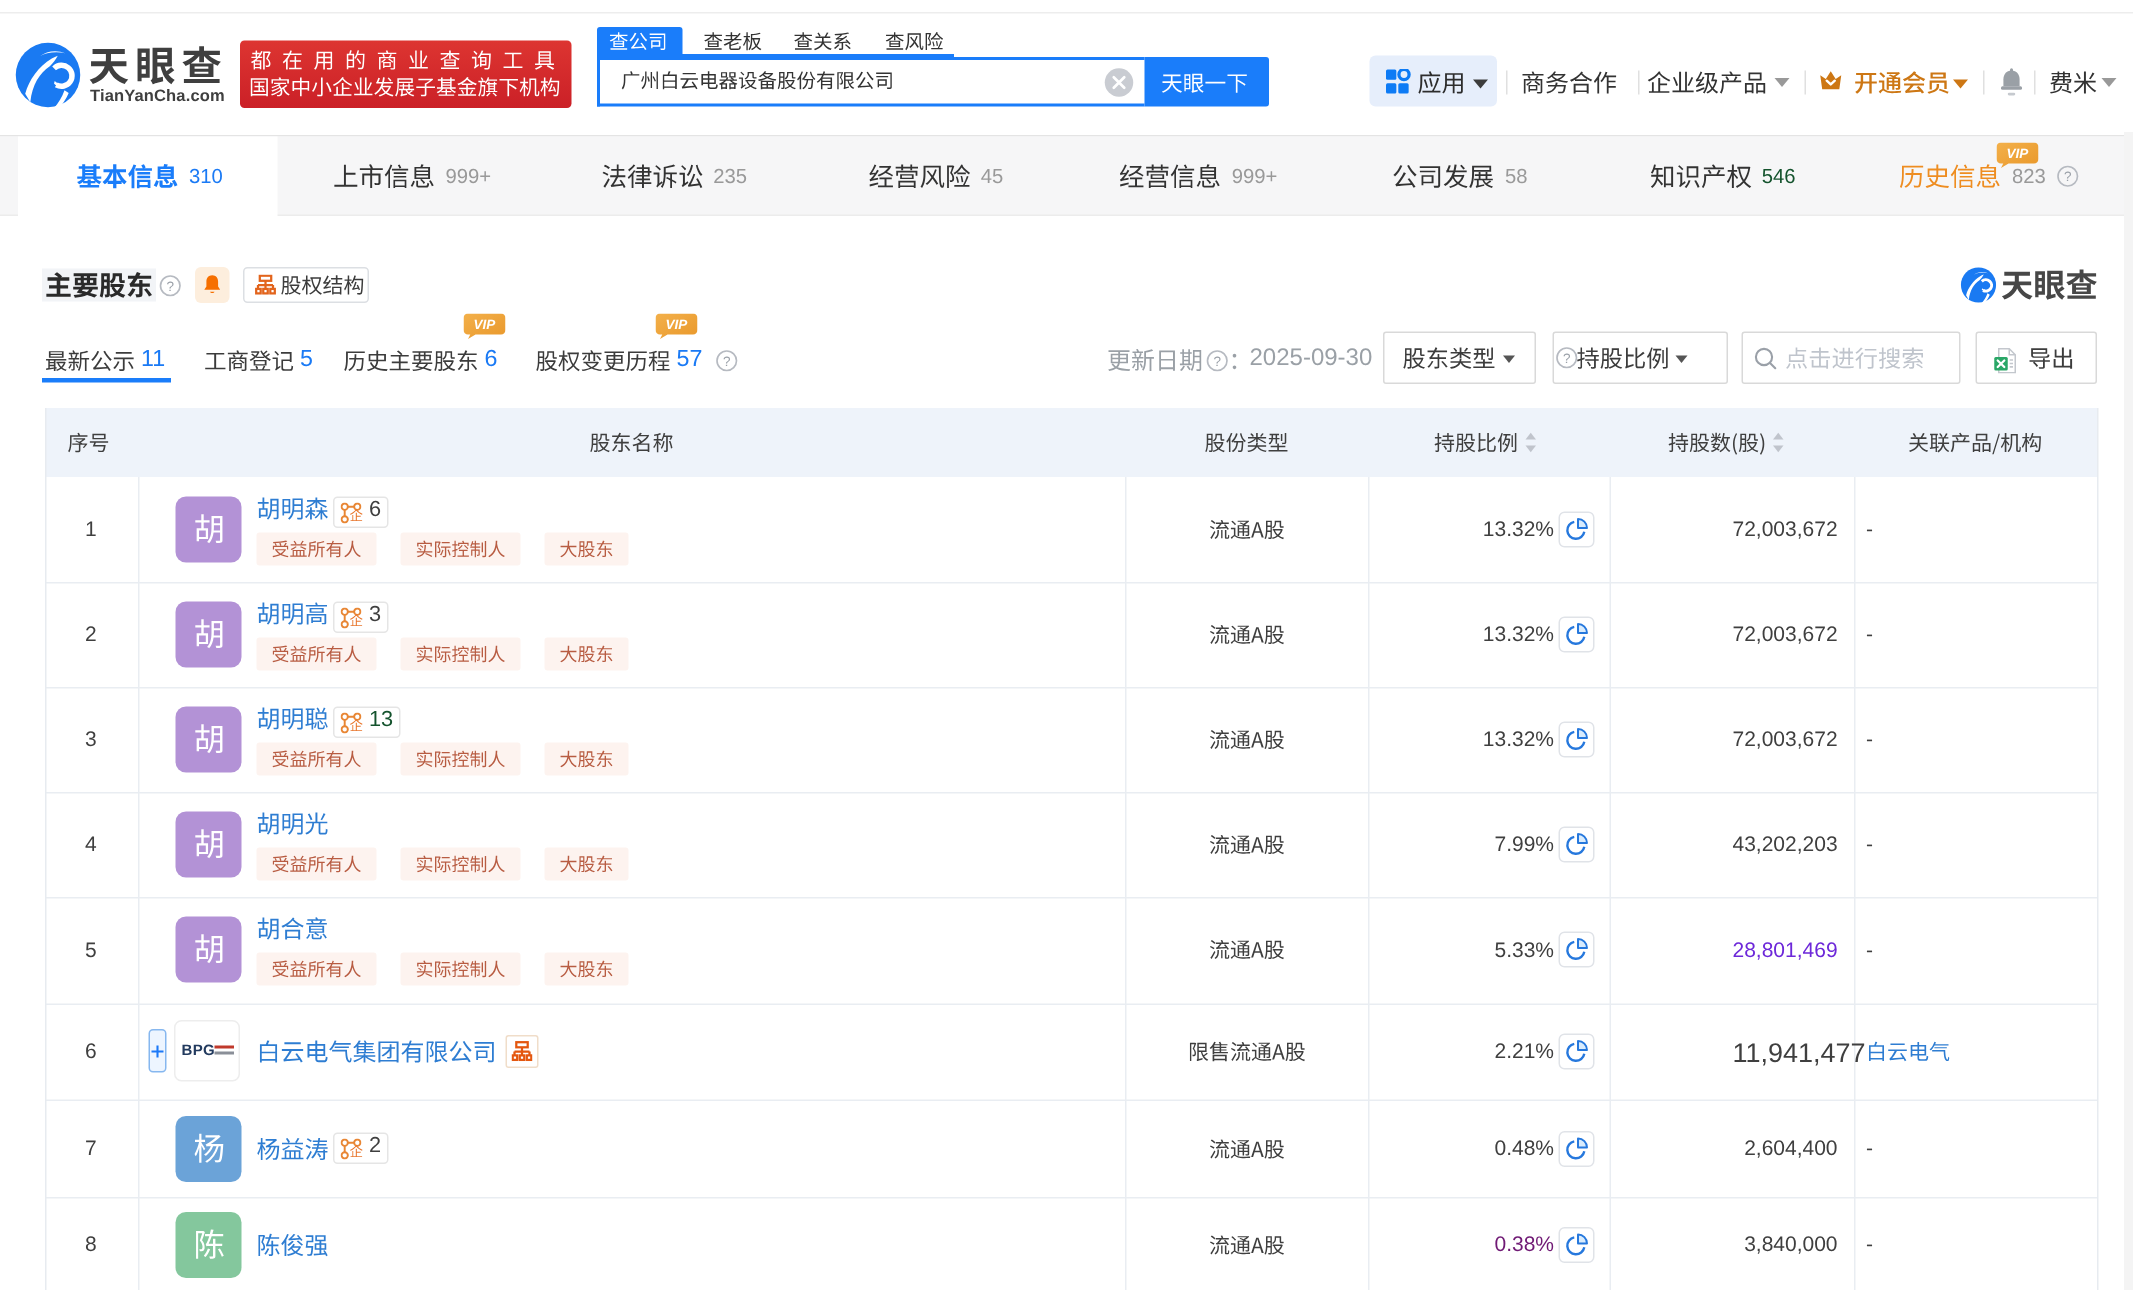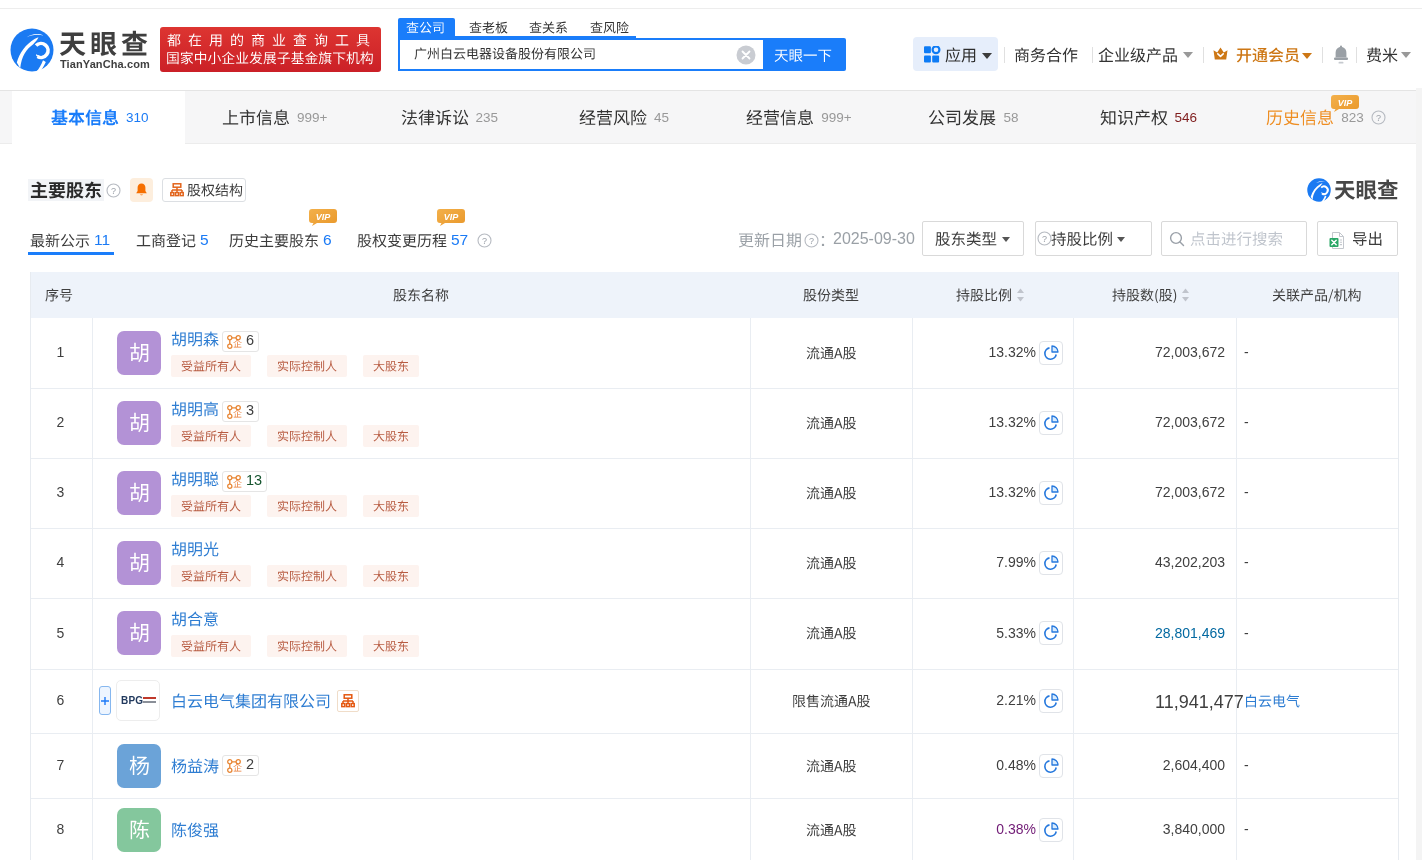--- a/index.html
+++ b/index.html
@@ -189,21 +189,21 @@
     <use href="#t18" fill="#333"></use>
   </svg>
 <div class="ab lt" style="left:821.23px;top:109.59895px;font-size:13.5px;color:#999;font-weight:400;letter-spacing:0.0px;">999+</div>
 <svg class="ab" style="left:928.395px;top:109px;overflow:visible" width="70" height="19">
     <use href="#t19" fill="#333"></use>
   </svg>
 <div class="ab lt" style="left:1003.395px;top:109.59895px;font-size:13.5px;color:#999;font-weight:400;letter-spacing:0.0px;">58</div>
 <svg class="ab" style="left:1099.53px;top:109px;overflow:visible" width="70" height="19">
     <use href="#t20" fill="#333"></use>
   </svg>
-<div class="ab lt" style="left:1174.53px;top:109.59895px;font-size:13.5px;color:#7f1d1d;font-weight:400;letter-spacing:0.0px;">546</div>
+<div class="ab lt" style="left:1174.53px;top:109.59895px;font-size:13.5px;color:#14532d;font-weight:400;letter-spacing:0.0px;">546</div>
 <svg class="ab" style="left:1266.28px;top:109px;overflow:visible" width="70" height="19">
     <use href="#t21" fill="#ee8d21"></use>
   </svg>
 <div class="ab lt" style="left:1341.28px;top:109.59895px;font-size:13.5px;color:#999;font-weight:400;letter-spacing:0.0px;">823</div>
 <svg class="ab" style="left:1331.28px;top:95px" width="28" height="17" viewBox="0 0 28 17">
 <defs>
       <linearGradient id="vg" x1="0" y1="0" x2="1" y2="1">
 <stop offset="0" stop-color="#f3b04a"></stop>
         <stop offset="1" stop-color="#e9982b"></stop>
       </linearGradient>
@@ -559,21 +559,21 @@
 <div class="ab lt" style="left:1244px;top:624.5378px;font-size:14px;color:#3f3f3f;font-weight:400;letter-spacing:0.0px;">-</div>
 <svg class="ab" style="left:805.744px;top:626.25px;overflow:visible" width="53" height="16">
     <use href="#t47" fill="#3f3f3f"></use>
   </svg>
 <div class="ab lt" style="left:996.32px;top:624.5378px;font-size:14px;color:#3f3f3f;font-weight:400;letter-spacing:0.0px;">5.33%</div>
 <div class="ab" style="left:1039px;top:621.25px;width:24px;height:24px;background:#fff;border:1px solid #e0e3e8;border-radius:4px;box-sizing:border-box"></div>
 <svg class="ab" style="left:1043px;top:625.25px" width="16" height="16" viewBox="0 0 16 16">
 <path d="M13.2 9.5 A5.7 5.7 0 1 1 6.5 2.9" fill="none" stroke="#2678dd" stroke-width="1.6"></path>
 <path d="M9 1 A6 6 0 0 1 15 7 L9 7 Z" fill="#d9ecfd" stroke="#2678dd" stroke-width="1.3" stroke-linejoin="round"></path>
 </svg>
-<div class="ab lt" style="left:1154.98px;top:624.5378px;font-size:14px;color:#0369a1;font-weight:400;letter-spacing:0.0px;">28,801,469</div>
+<div class="ab lt" style="left:1154.98px;top:624.5378px;font-size:14px;color:#6d28d9;font-weight:400;letter-spacing:0.0px;">28,801,469</div>
 <div class="ab lt" style="left:56.61px;top:692.0378px;font-size:14px;color:#3f3f3f;font-weight:400;letter-spacing:0.0px;">6</div>
 <div class="ab" style="left:99px;top:686.25px;width:12px;height:29px;background:#edf5ff;border:1px solid #86b7ef;border-radius:3px;box-sizing:border-box"></div>
 <svg class="ab" style="left:100px;top:695.75px" width="10" height="10" viewBox="0 0 10 10">
     <path d="M5 1 L5 9 M1 5 L9 5" stroke="#1c79f8" stroke-width="1.4"></path>
   </svg>
 <div class="ab" style="left:116px;top:680.25px;width:44px;height:41px;background:#fff;border:1px solid #ededed;border-radius:5px;box-sizing:border-box"></div>
 <div class="ab lt" style="left:121px;top:695.25px;font-size:10px;color:#223a5e;font-weight:700;letter-spacing:0.0px;letter-spacing:0.2px"><b>BPG</b></div>
 <div class="ab" style="left:143px;top:696.75px;width:13px;height:2.2px;background:#c0392b"></div>
 <div class="ab" style="left:143px;top:700.95px;width:13px;height:1.8px;background:#8a8f98"></div>
 <svg class="ab" style="left:171px;top:692.75px;overflow:visible" width="162" height="18">

